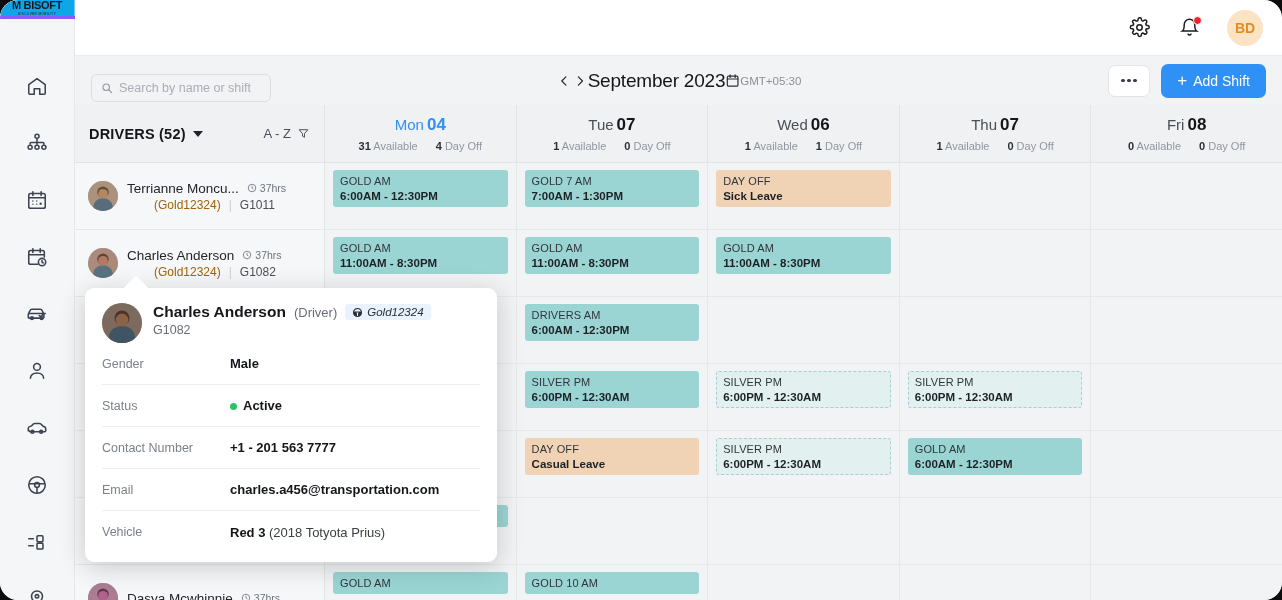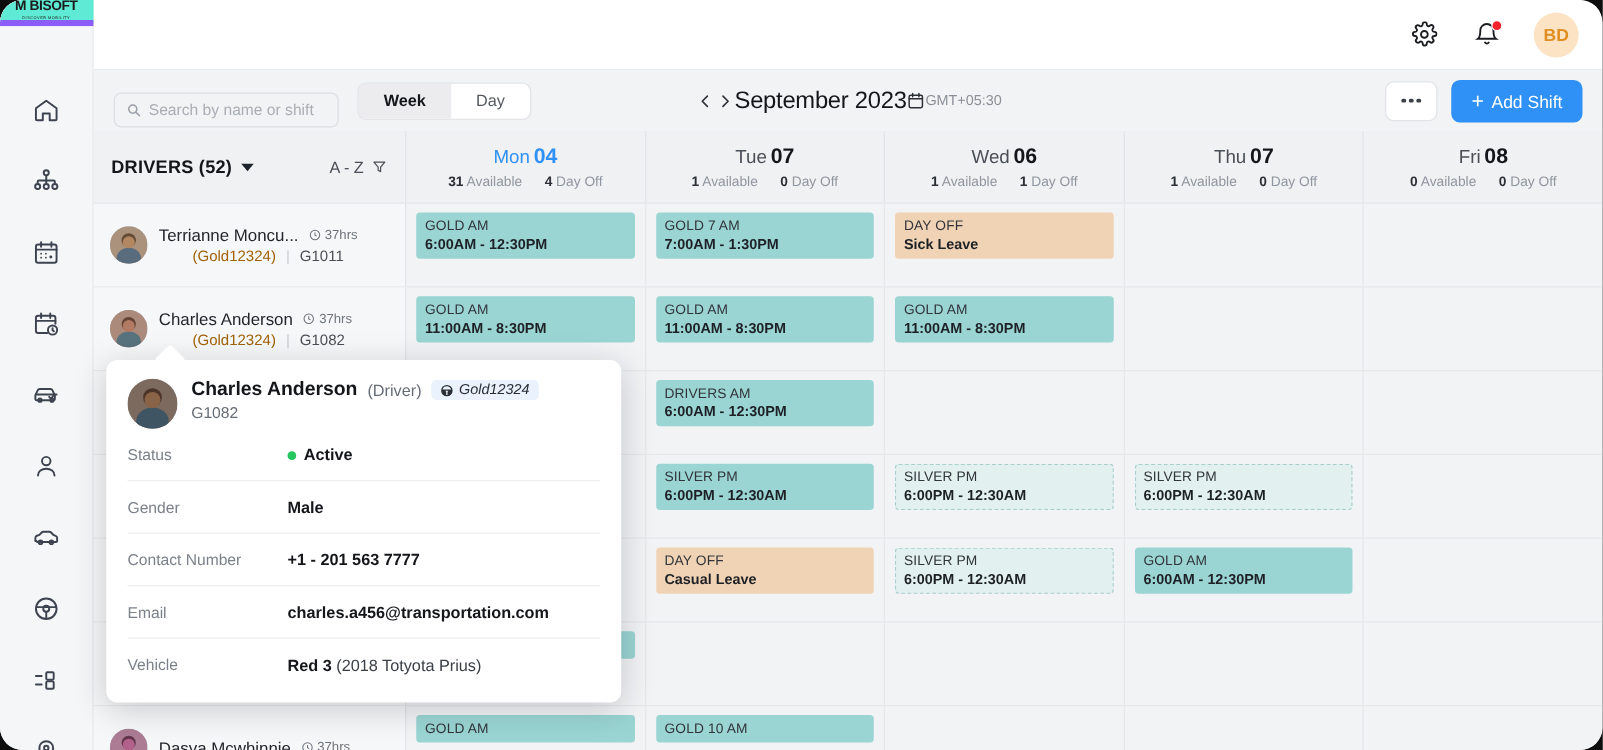--- a/index.html
+++ b/index.html
@@ -4,21 +4,21 @@
 <style>
   * { box-sizing: border-box; margin:0; padding:0; }
   html,body { width:1282px; height:600px; background:#0d0d0d; overflow:hidden;
     font-family:"Liberation Sans", sans-serif; }
 
   .frame { position:absolute; inset:0; background:#f2f3f5; border-radius:18px; overflow:hidden; }
 
   
   .rail { position:absolute; left:0; top:0; width:75px; height:600px; background:#f5f6f7;
     border-right:1px solid #e6e8ea; display:flex; flex-direction:column; align-items:center; }
-  .rail-logo { width:75px; height:56px; background:#5eead4; border-bottom:5px solid #8b5cf6;
+  .rail-logo { width:75px; height:56px; background:#0ea5e9; border-bottom:3px solid #8b5cf6;
     display:flex; align-items:center; justify-content:center; border-top-left-radius:18px; }
   .logo-txt { font-size:11px; font-weight:bold; letter-spacing:-0.3px; color:#1a1a1a; line-height:1;}
   .logo-sub { font-size:3.1px; letter-spacing:0.4px; color:#222; text-align:center; margin-top:1px;}
   .rail-icons { margin-top:54px; display:flex; flex-direction:column; gap:31px; align-items:center; }
   .rail-ic { width:26px; height:26px; display:flex; align-items:center; justify-content:center;
     color:#3d4350; cursor:pointer; }
   .rail-ic svg { width:22px; height:22px; }
 
   
   .topbar { position:absolute; left:75px; top:0; right:0; height:56px; background:#fff;
@@ -238,24 +238,20 @@
   </div>
 
   <div class="toolbar">
     <div class="search">
       <svg viewBox="0 0 24 24" fill="none" stroke="currentColor" stroke-width="2.4" stroke-linecap="round">
           <circle cx="10.5" cy="10.5" r="6.5"></circle>
           <path d="M15.5 15.5 21 21"></path>
         </svg>
       <input placeholder="Search by name or shift" style="">
     </div>
-    <div class="seg">
-      <div class="on">Week</div>
-      <div>Day</div>
-    </div>
 
     <div class="datenav">
       <div class="arw">
           <svg viewBox="0 0 24 24" fill="none" stroke="currentColor" stroke-width="2.2" stroke-linecap="round" stroke-linejoin="round">
             <path d="M15 5 8 12l7 7"></path>
           </svg>
         </div>
       <div class="arw">
           <svg viewBox="0 0 24 24" fill="none" stroke="currentColor" stroke-width="2.2" stroke-linecap="round" stroke-linejoin="round">
             <path d="M9 5l7 7-7 7"></path>
@@ -553,26 +549,26 @@
                 <path d="M12 2a10 10 0 1 0 0 20 10 10 0 0 0 0-20zm0 2.2c3.6 0 6.6 2.5 7.5 5.8H4.5A7.8 7.8 0 0 1 12 4.2zM9.7 12h4.6a2.4 2.4 0 0 1-1.2 2v5.7a7.8 7.8 0 0 1-2.2 0V14a2.4 2.4 0 0 1-1.2-2z"></path>
               </svg>
             <span>Gold12324</span>
           </span>
         </div>
         <div class="pgid">G1082</div>
       </div>
     </div>
     <div id="popfields">
         <div class="prow">
+          <div class="plab">Gender</div>
+          <div class="pval">Male</div>
+        </div>
+        <div class="prow">
           <div class="plab">Status</div>
           <div class="pval"><span class="gdot"></span>Active</div>
-        </div>
-        <div class="prow">
-          <div class="plab">Gender</div>
-          <div class="pval">Male</div>
         </div>
         <div class="prow">
           <div class="plab">Contact Number</div>
           <div class="pval">+1 -  201 563 7777</div>
         </div>
         <div class="prow">
           <div class="plab">Email</div>
           <div class="pval">charles.a456@transportation.com</div>
         </div>
         <div class="prow">

